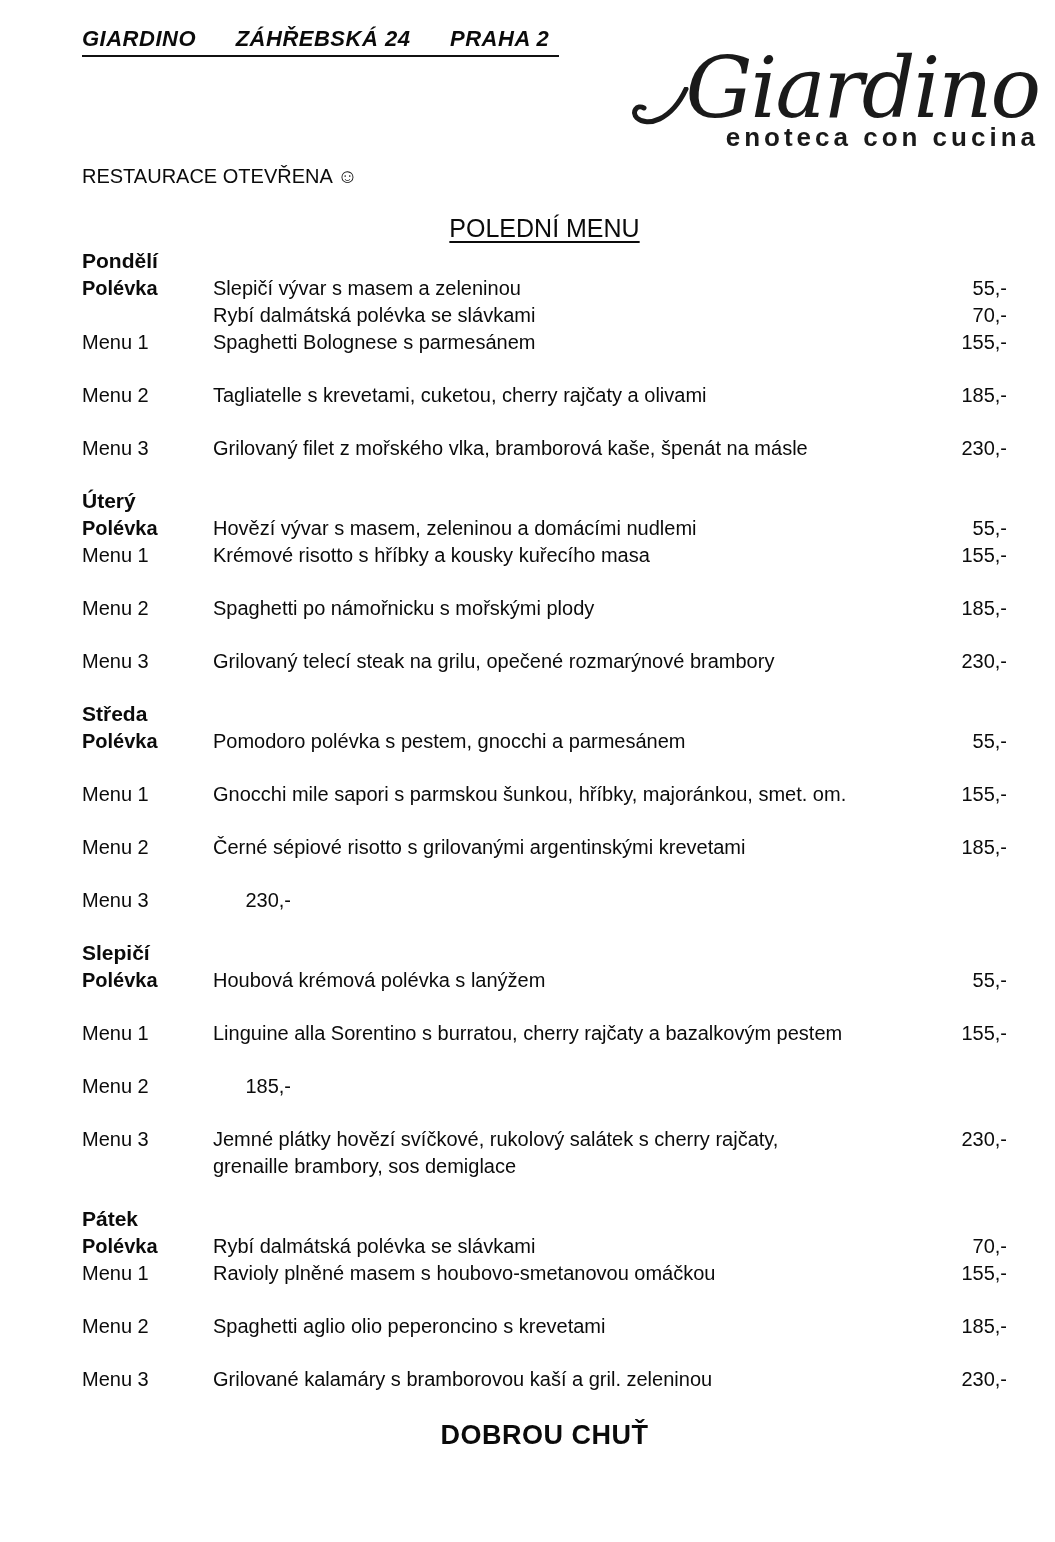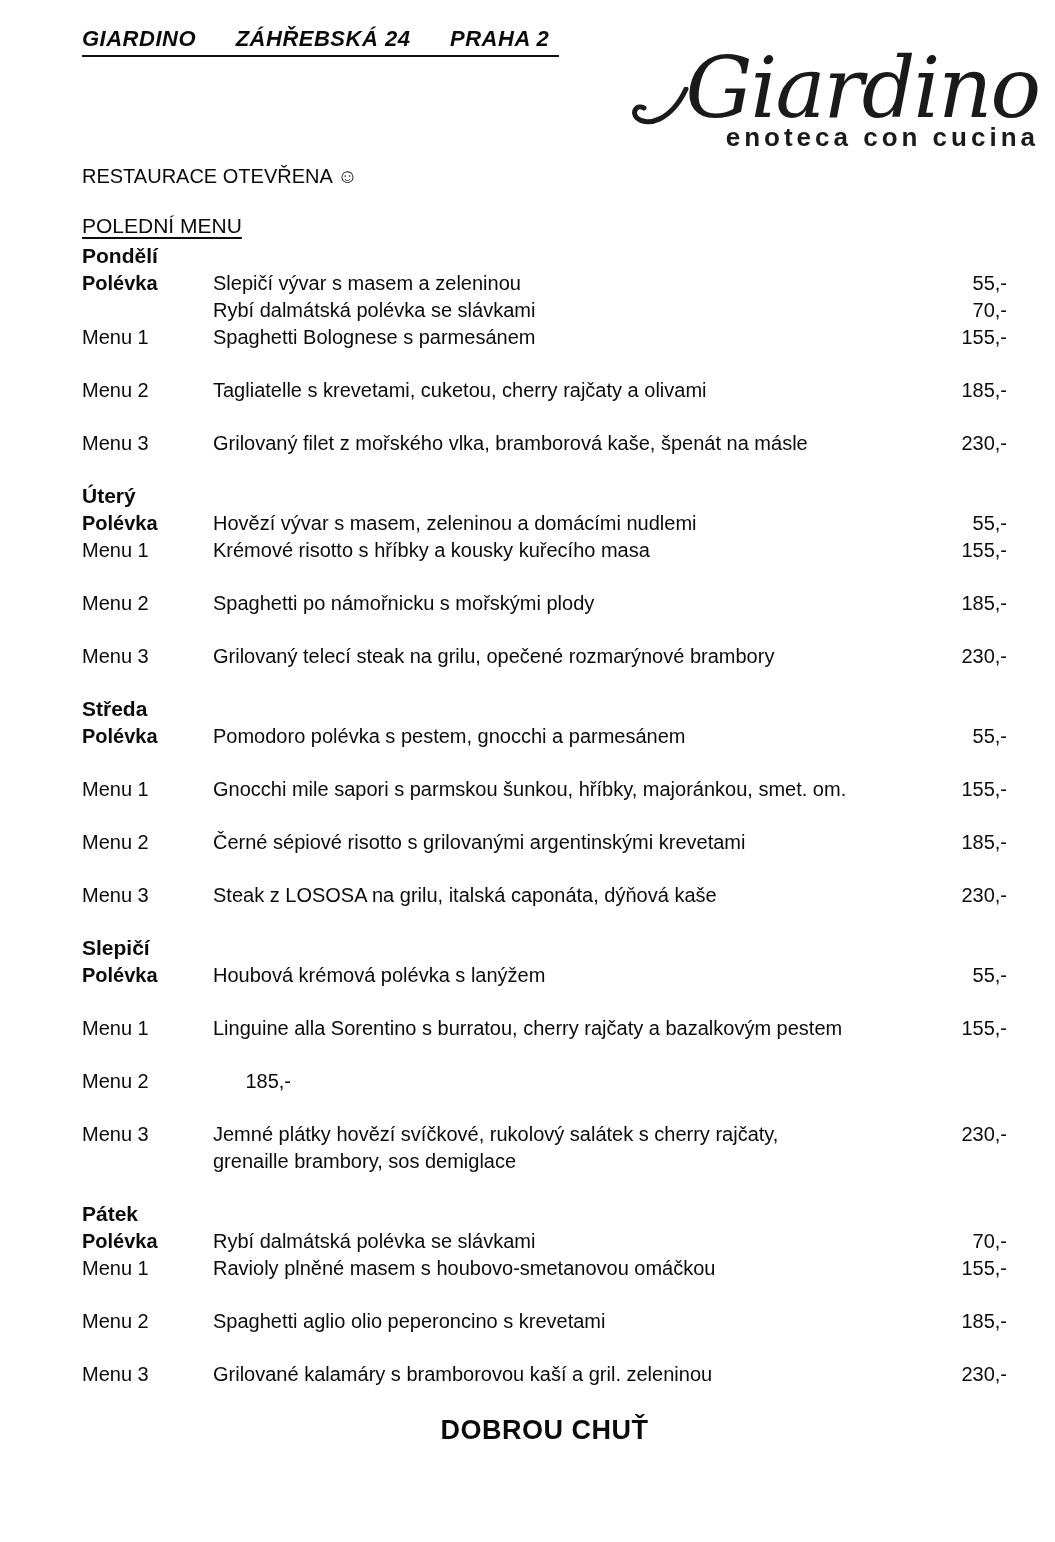--- a/index.html
+++ b/index.html
@@ -67,21 +67,22 @@
     white-space: nowrap;
   }
   
   .status-line {
     margin-top: 108px;
     font-size: 20px;
   }
   
   .menu-title {
     margin-top: 26px;
-    font-size: 21px;
+    text-align: center;
+    font-size: 25px;
     text-decoration: underline;
     text-underline-offset: 4px;
   }
   
   .days {
     margin-top: 4px;
   }
   .day-section {
     margin-top: 25px;
   }
@@ -235,23 +236,20 @@
         </div>
         <div class="menu-row gap">
           <div class="row-label">Menu 2</div>
           <div class="row-desc">
             <div>Černé sépiové risotto s grilovanými argentinskými krevetami</div>
           </div>
           <div class="row-price">185,-</div>
         </div>
         <div class="menu-row gap">
           <div class="row-label">Menu 3</div>
-          <div class="row-desc">
-            <div>Steak z LOSOSA na grilu, italská caponáta, dýňová kaše</div>
-          </div>
           <div class="row-price">230,-</div>
         </div>
       </div>
       <div class="day-section">
         <div class="day-heading">Slepičí</div>
         <div class="menu-row">
           <div class="row-label bold">Polévka</div>
           <div class="row-desc">
             <div>Houbová krémová polévka s lanýžem</div>
           </div>

